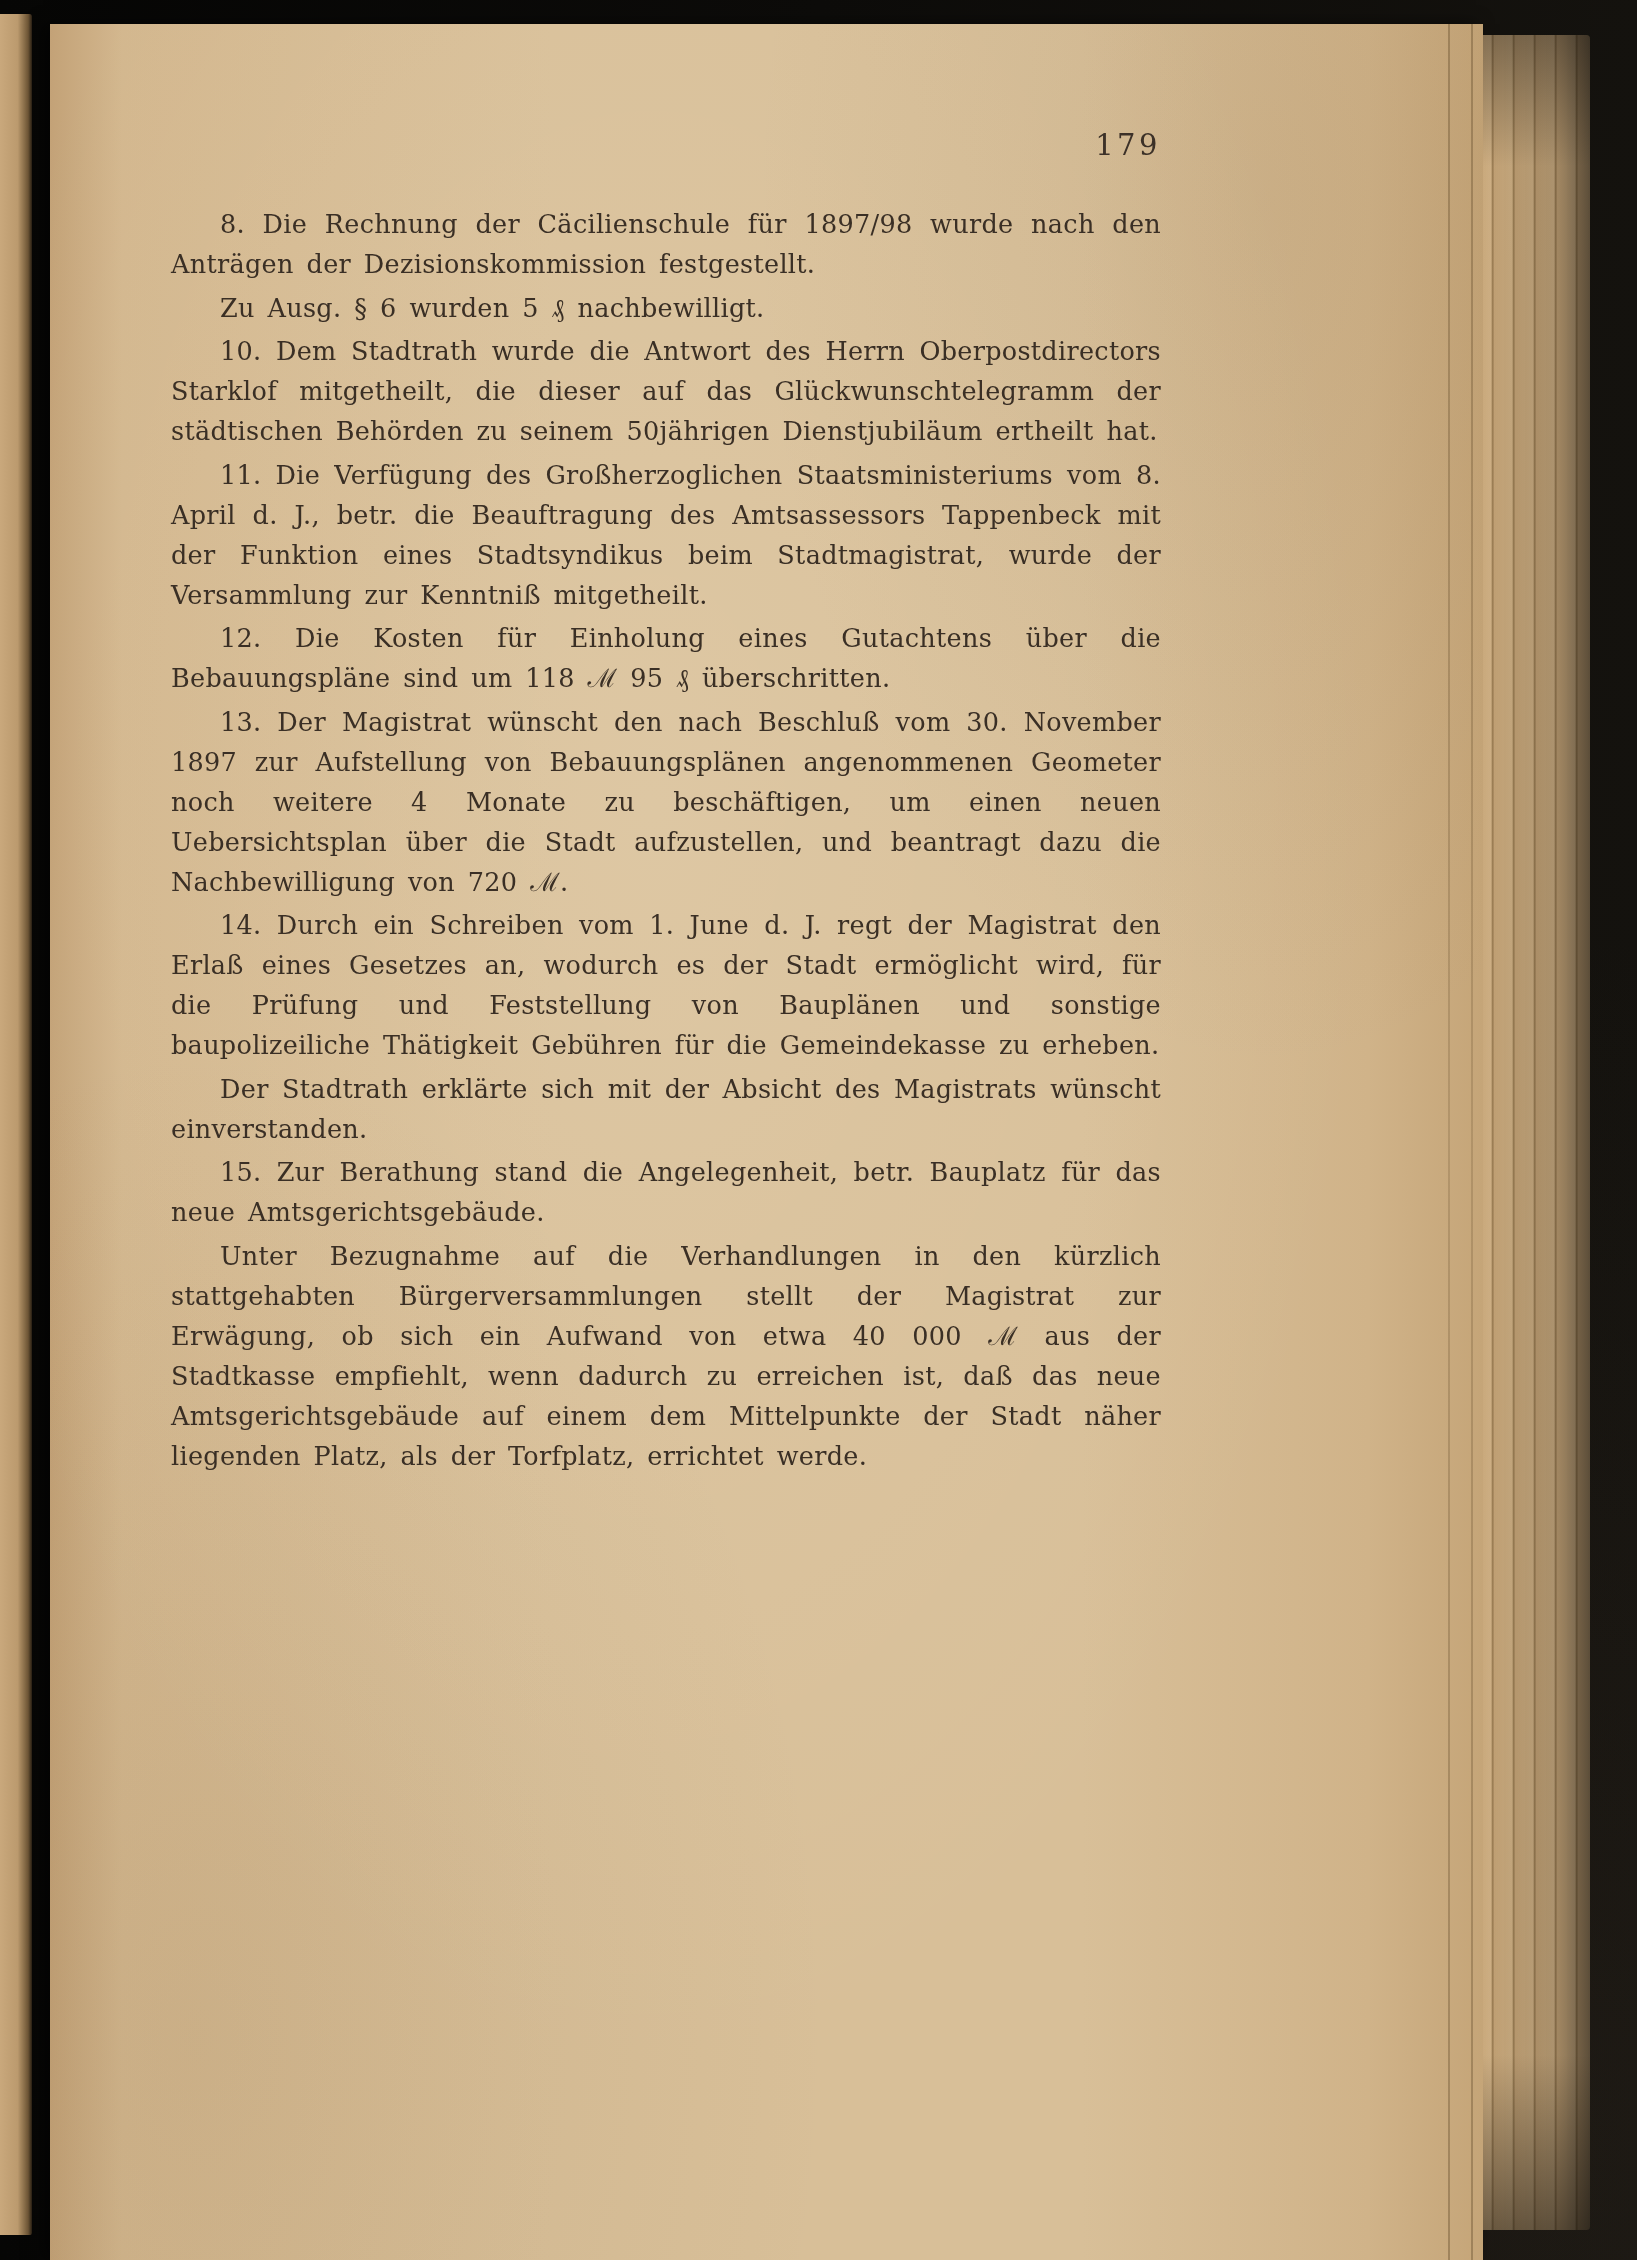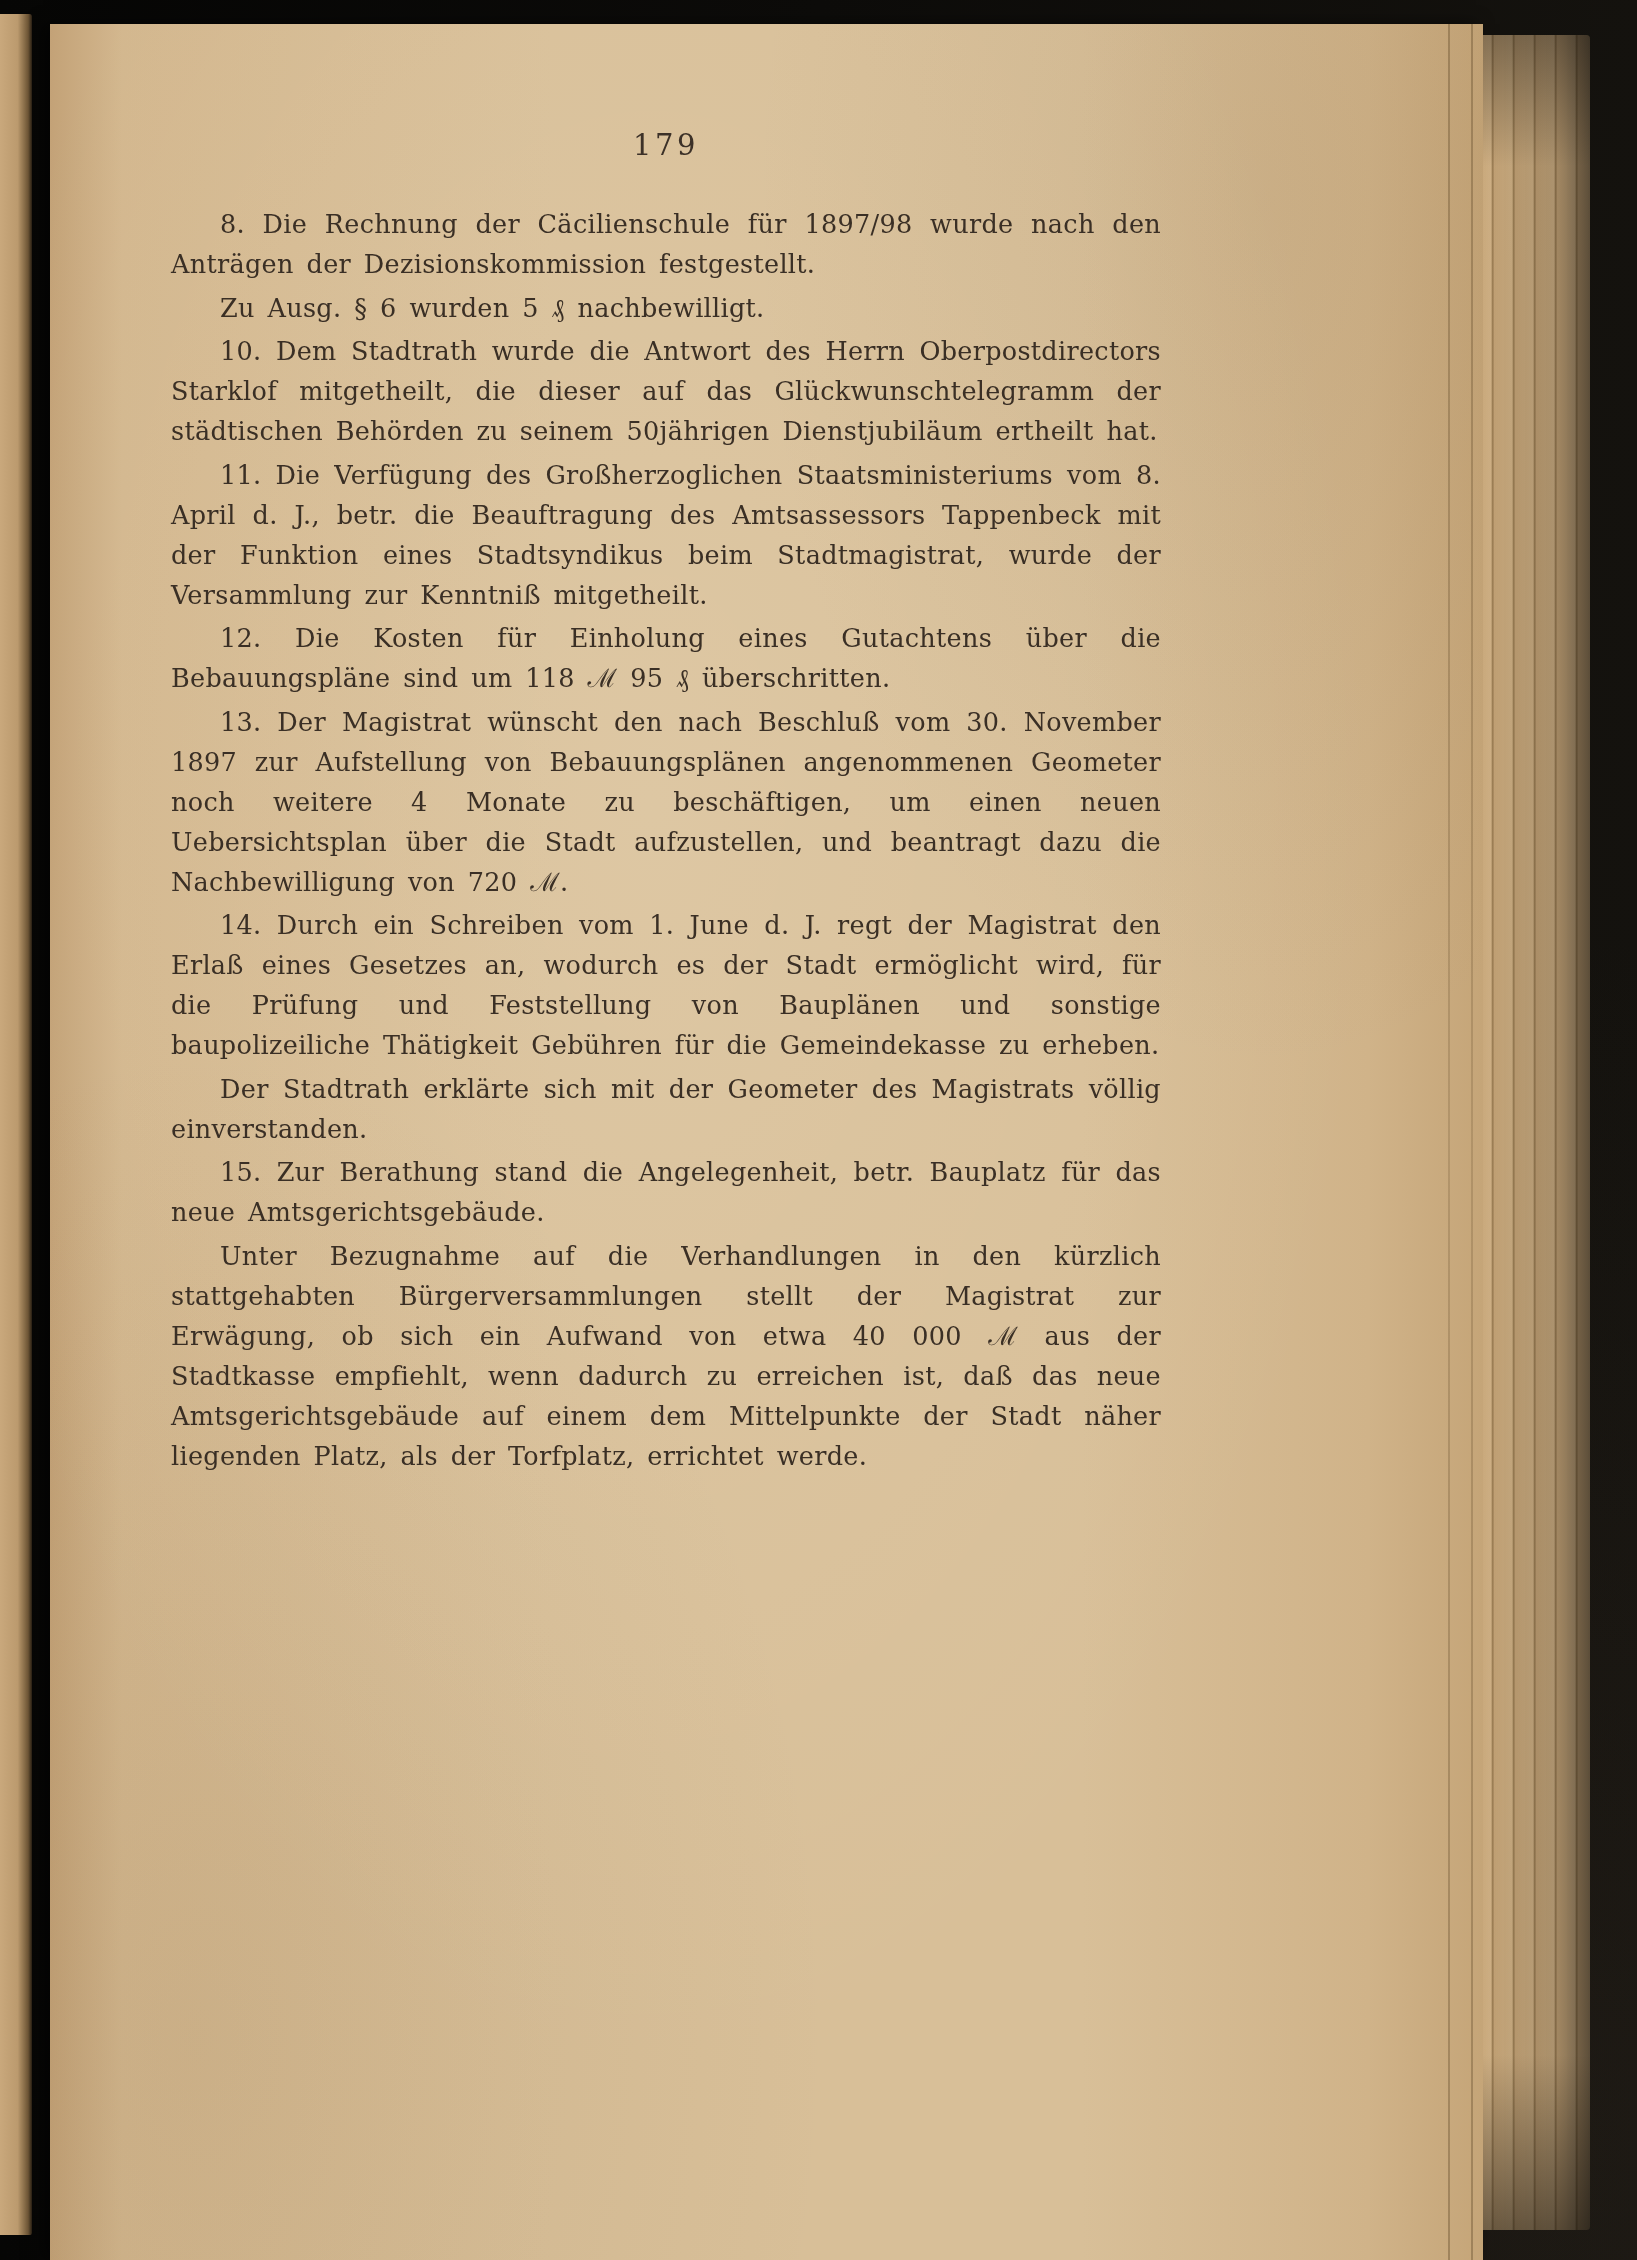--- a/index.html
+++ b/index.html
@@ -75,21 +75,21 @@
   }
   
   .content {
     position: absolute;
     left: 121px;
     top: 104px;
     width: 990px;
     color: #3a2f25;
   }
   .page-number {
-    text-align: center;
+    text-align: right;
     font-size: 29px;
     letter-spacing: 3.5px;
     margin: 0 0 42px 0;
     color: #3c3128;
   }
   .para {
     font-size: 25.5px;
     line-height: 40px;
     text-align: justify;
     text-align-last: left;
@@ -114,20 +114,20 @@
   <section class="content">
     <div class="page-number">179</div>
 
     <p class="para">8. Die Rechnung der Cäcilienschule für 1897/98 wurde nach den Anträgen der Dezisionskommission festgestellt.</p>
     <p class="para">Zu Ausg. § 6 wurden 5 ₰ nachbewilligt.</p>
     <p class="para">10. Dem Stadtrath wurde die Antwort des Herrn Oberpostdirectors Starklof mitgetheilt, die dieser auf das Glückwunschtelegramm der städtischen Behörden zu seinem 50jährigen Dienstjubiläum ertheilt hat.</p>
     <p class="para">11. Die Verfügung des Großherzoglichen Staatsministeriums vom 8. April d. J., betr. die Beauftragung des Amtsassessors Tappenbeck mit der Funktion eines Stadtsyndikus beim Stadtmagistrat, wurde der Versammlung zur Kenntniß mitgetheilt.</p>
     <p class="para">12. Die Kosten für Einholung eines Gutachtens über die Bebauungspläne sind um 118 ℳ 95 ₰ überschritten.</p>
     <p class="para">13. Der Magistrat wünscht den nach Beschluß vom 30. November 1897 zur Aufstellung von Bebauungsplänen angenommenen Geometer noch weitere 4 Monate zu beschäftigen, um einen neuen Uebersichtsplan über die Stadt aufzustellen, und beantragt dazu die Nachbewilligung von 720 ℳ.</p>
     <p class="para">14. Durch ein Schreiben vom 1. June d. J. regt der Magistrat den Erlaß eines Gesetzes an, wodurch es der Stadt ermöglicht wird, für die Prüfung und Feststellung von Bauplänen und sonstige baupolizeiliche Thätigkeit Gebühren für die Gemeindekasse zu erheben.</p>
-    <p class="para">Der Stadtrath erklärte sich mit der Geometer des Magistrats völlig einverstanden.</p>
+    <p class="para">Der Stadtrath erklärte sich mit der Absicht des Magistrats wünscht einverstanden.</p>
     <p class="para">15. Zur Berathung stand die Angelegenheit, betr. Bauplatz für das neue Amtsgerichtsgebäude.</p>
     <p class="para">Unter Bezugnahme auf die Verhandlungen in den kürzlich stattgehabten Bürgerversammlungen stellt der Magistrat zur Erwägung, ob sich ein Aufwand von etwa 40 000 ℳ aus der Stadtkasse empfiehlt, wenn dadurch zu erreichen ist, daß das neue Amtsgerichtsgebäude auf einem dem Mittelpunkte der Stadt näher liegenden Platz, als der Torfplatz, errichtet werde.</p>
   </section>
 </main>
 
 <div class="edge-stack"></div>
 
 
 </body></html>

